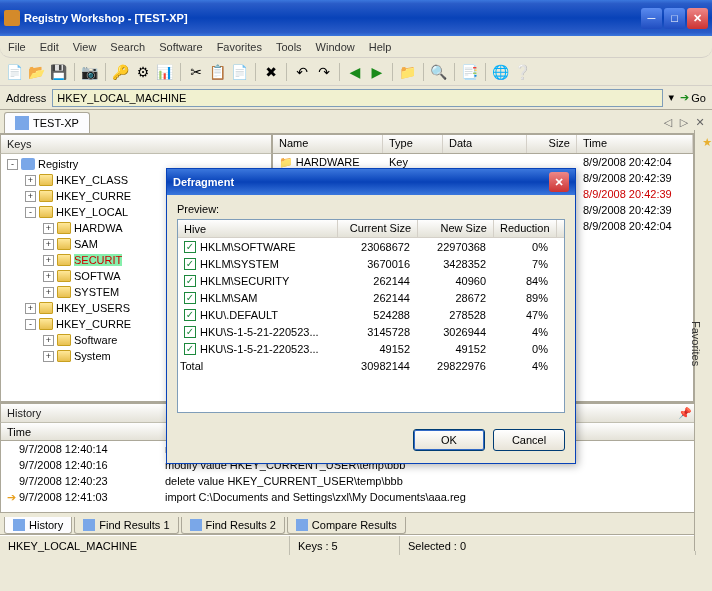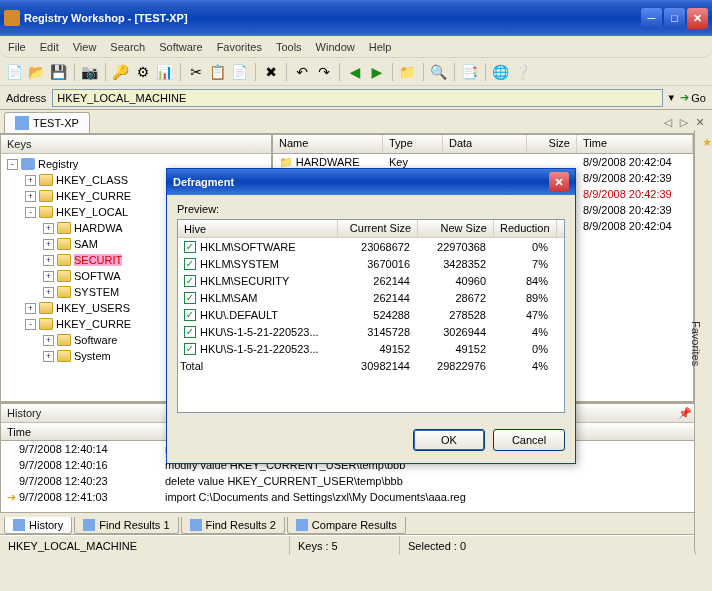--- a/index.html
+++ b/index.html
@@ -46,21 +46,21 @@
 .panel-header { height: 20px; background: linear-gradient(to bottom,#fefefe,#e4e2d8); border: 1px solid #aca899; border-bottom: 1px solid #c0beb0; padding: 0 6px; display: flex; align-items: center; font-weight: normal; color: #222; }
 .keys-panel { width: 272px; }
 .tree { flex: 1; background: #fff; border: 1px solid #aca899; border-top: none; overflow: hidden; padding: 2px 0; }
 .tree-row { display: flex; align-items: center; height: 16px; white-space: nowrap; }
 .tree-row .exp { width: 11px; height: 11px; border: 1px solid #999; background: #fff; display: flex; align-items: center; justify-content: center; font-size: 9px; line-height: 1; color: #333; margin-right: 3px; }
 .tree-row .ficon { width: 14px; height: 12px; margin-right: 3px; }
 .ficon.comp { background: #7aa7e8; border-radius: 2px; }
 .ficon.folder { background: linear-gradient(to bottom,#ffe89a,#e8c050); border: 1px solid #c8a020; border-radius: 1px; }
 .tree-row .label { color: #000; }
 .tree-row .label.red { color: #c00; }
-.tree-row .label.sel { background: #f9a8d4; }
+.tree-row .label.sel { background: #86efac; }
 
 .right-panel { flex: 1; margin-right: 18px; }
 .listhdr { height: 20px; background: linear-gradient(to bottom,#fefefe,#e4e2d8); border: 1px solid #aca899; display: flex; }
 .listhdr span { padding: 2px 6px; border-right: 1px solid #d4d0c8; }
 .listbody { flex: 1; background: #fff; border: 1px solid #aca899; border-top: none; }
 .listrow { display: flex; height: 16px; align-items: center; }
 .listrow span { padding: 0 6px; }
 .listrow .red { color: #c00; }
 
 

